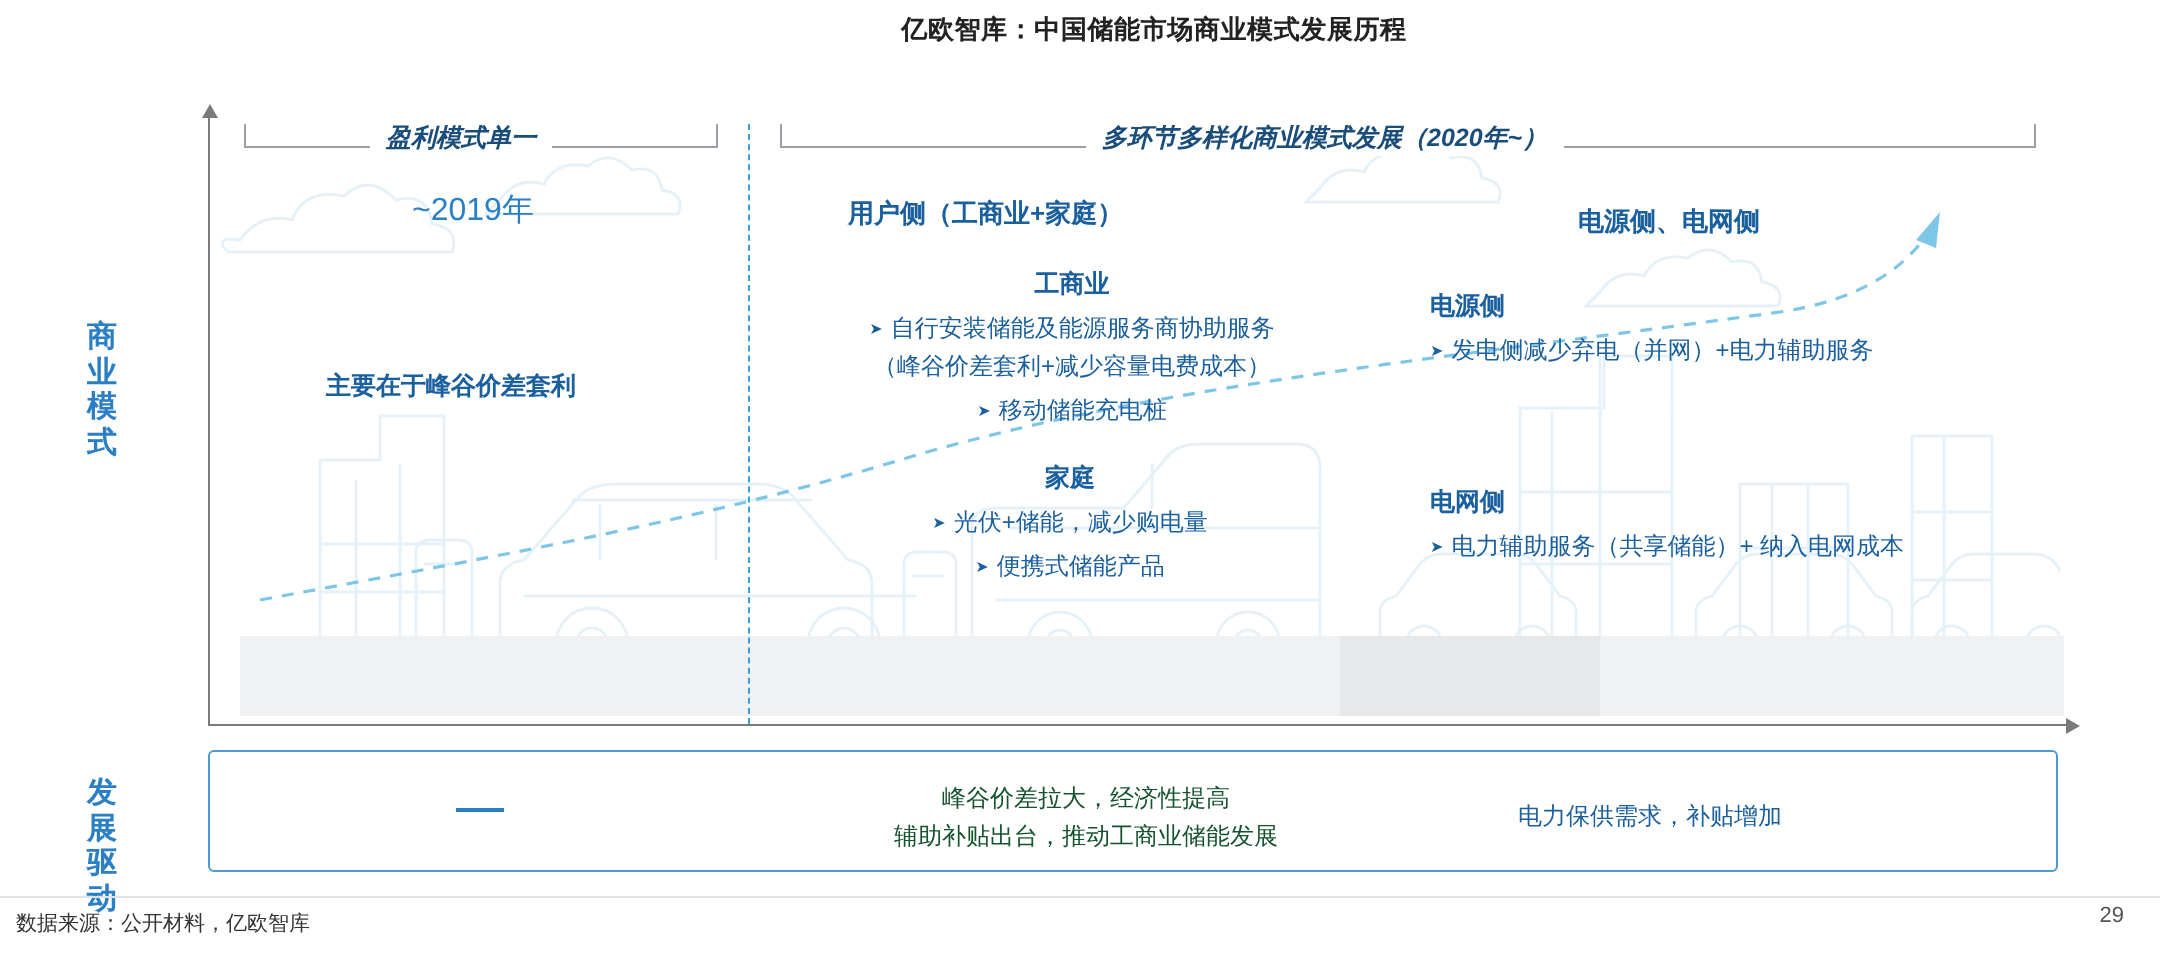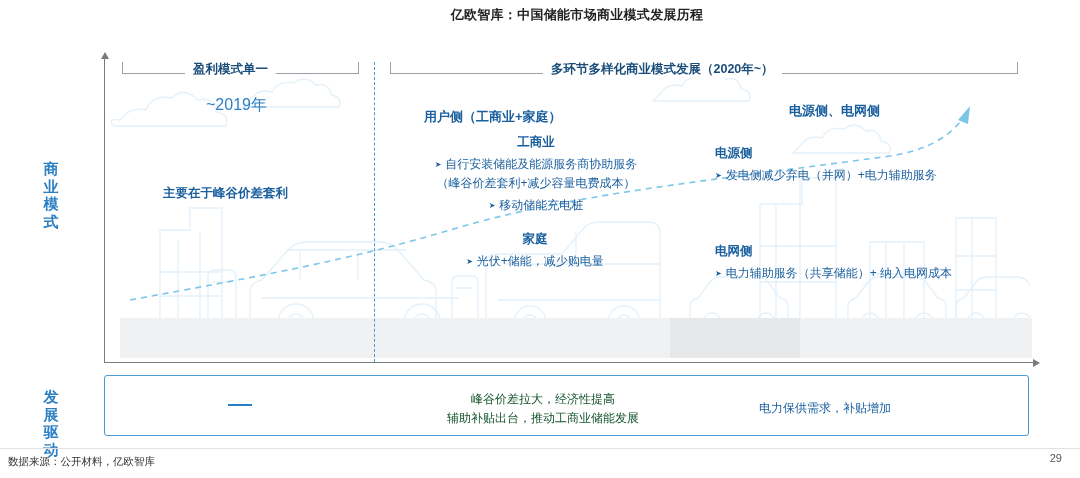--- a/index.html
+++ b/index.html
@@ -121,20 +121,21 @@
   }
   .bracket-label {
     position: absolute;
     top: 61px;
     font-size: 12.5px;
     font-weight: bold;
     color: #1a4d7a;
     background: #ffffff;
     padding: 0 8px;
     white-space: nowrap;
+    font-style: italic;
   }
   
   .row-label {
     position: absolute;
     font-size: 15px;
     font-weight: bold;
     color: #2b7fc4;
     line-height: 1.18;
     text-align: center;
     width: 34px;
@@ -183,21 +184,21 @@
     left: 163px;
     top: 185px;
     font-size: 12.5px;
     font-weight: bold;
     color: #1a5f9e;
     white-space: nowrap;
   }
   #user-side-head {
     position: absolute;
     left: 424px;
-    top: 108px;
+    top: 98px;
     font-size: 13px;
     font-weight: bold;
     color: #1a5f9e;
     white-space: nowrap;
   }
   #supply-side-head {
     position: absolute;
     left: 789px;
     top: 102px;
     font-size: 13px;
@@ -372,20 +373,21 @@
   <div class="tb" id="block-industry">
     <div class="head center">工商业</div>
     <div class="line center arrow-item">自行安装储能及能源服务商协助服务</div>
     <div class="sub center">（峰谷价差套利+减少容量电费成本）</div>
     <div class="line center arrow-item">移动储能充电桩</div>
   </div>
 
   <div class="tb" id="block-home">
     <div class="head center">家庭</div>
     <div class="line center arrow-item">光伏+储能，减少购电量</div>
+    <div class="line center arrow-item">便携式储能产品</div>
   </div>
 
   <div class="tb" id="block-power">
     <div class="head">电源侧</div>
     <div class="line arrow-item">发电侧减少弃电（并网）+电力辅助服务</div>
   </div>
 
   <div class="tb" id="block-grid">
     <div class="head">电网侧</div>
     <div class="line arrow-item">电力辅助服务（共享储能）+ 纳入电网成本</div>

